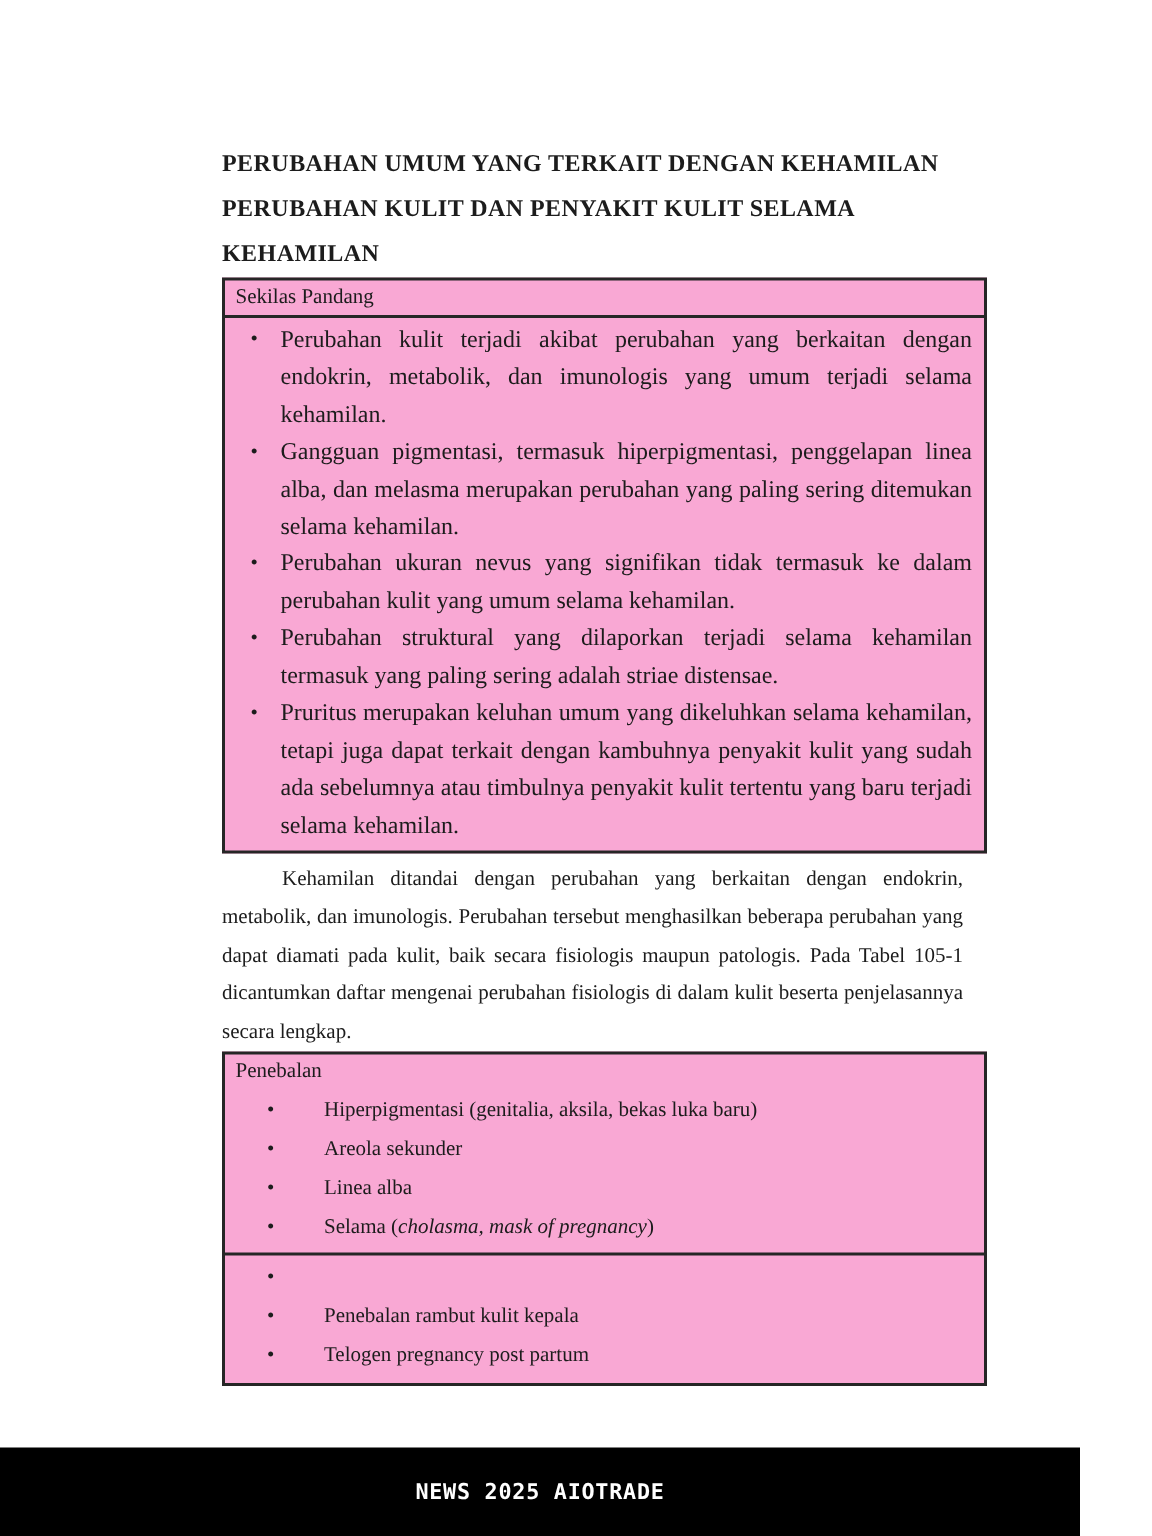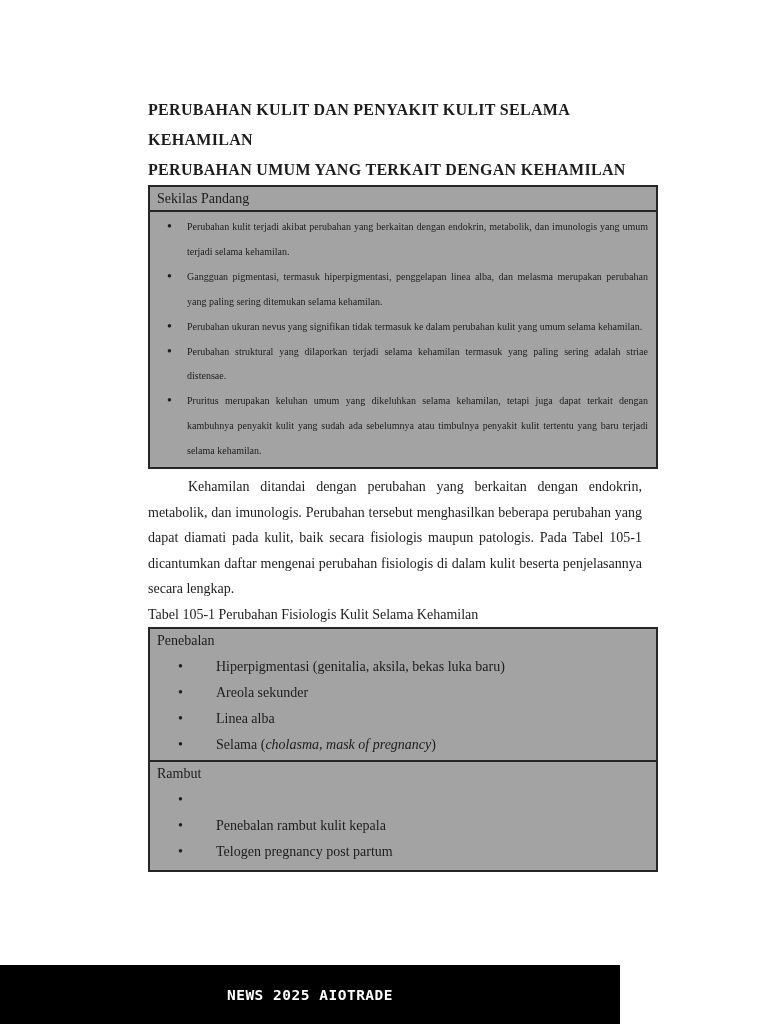--- a/index.html
+++ b/index.html
@@ -5,58 +5,58 @@
   html,body { margin:0; padding:0; background:#ffffff; }
   .page {
     position:relative; width:768px; height:1024px; background:#ffffff;
     font-family:"Liberation Serif","DejaVu Serif",serif; color:#1c1c1c;
     overflow:hidden;
   }
   .content { position:absolute; left:148px; top:0; width:510px; }
 
   .title { margin:95px 0 0 0; font-size:16px; font-weight:bold; line-height:30px; letter-spacing:0.3px; }
 
-  .box { border:2px solid #262626; box-sizing:border-box; background:#a3a3a3; }
+  .box { border:2px solid #262626; box-sizing:border-box; background:#f9a8d4; }
   .box-header { font-size:14px; line-height:21px; padding:1px 6px 1px 7px; }
   .box1 .box-header { border-bottom:2px solid #262626; }
 
   .box1-body { padding:3px 8px 3px 0; }
   .bullet { display:flex; }
   .bullet .dot { flex:none; width:20px; padding-left:17px; font-size:14px; line-height:24.9px; }
-  .bullet .btext { flex:1; font-size:10px; line-height:24.9px; text-align:justify; }
+  .bullet .btext { flex:1; font-size:16px; line-height:24.9px; text-align:justify; }
 
   .para { margin:5px 16px 0 0; font-size:14px; line-height:25.5px; text-align:justify; text-indent:40px; }
   .caption { font-size:14px; line-height:25px; }
 
   .box2 .section-body { padding:2px 8px 2px 0; }
   .box2 .item { display:flex; }
   .box2 .item .dot { flex:none; width:22px; padding-left:28px; font-size:14px; line-height:26.1px; }
   .box2 .item .itext { flex:1; font-size:14px; line-height:26.1px;margin-left:16px; }
   .box2 .section-rambut { border-top:2px solid #262626; }
   .box2 .section-rambut .section-body { padding-bottom:5px; }
   .itext i { }
 
   .footer-bar {
-    position:absolute; left:0; bottom:0; width:620px; height:59px; background:#000000;
+    position:absolute; left:0; bottom:0; width:720px; height:59px; background:#000000;
     display:flex; align-items:center; justify-content:center;
   }
   .footer-bar span {
     color:#ffffff; font-family:"DejaVu Sans Mono",monospace; font-weight:bold;
     font-size:14.5px; letter-spacing:0.5px;
   }
 </style>
 </head>
 <body>
 
 <div class="page">
   <div class="content">
 
     <h1 class="title">
+      <div>PERUBAHAN UMUM YANG TERKAIT DENGAN KEHAMILAN</div>
       <div>PERUBAHAN KULIT DAN PENYAKIT KULIT SELAMA KEHAMILAN</div>
-      <div>PERUBAHAN UMUM YANG TERKAIT DENGAN KEHAMILAN</div>
     </h1>
 
     <div class="box box1">
       <div class="box-header">Sekilas Pandang</div>
       <div class="box1-body">
         <div class="bullet">
           <span class="dot">•</span>
           <div class="btext">Perubahan kulit terjadi akibat perubahan yang berkaitan dengan endokrin, metabolik, dan imunologis yang umum terjadi selama kehamilan.</div>
         </div>
         <div class="bullet">
@@ -73,21 +73,20 @@
         </div>
         <div class="bullet">
           <span class="dot">•</span>
           <div class="btext">Pruritus merupakan keluhan umum yang dikeluhkan selama kehamilan, tetapi juga dapat terkait dengan kambuhnya penyakit kulit yang sudah ada sebelumnya atau timbulnya penyakit kulit tertentu yang baru terjadi selama kehamilan.</div>
         </div>
       </div>
     </div>
 
     <p class="para">Kehamilan ditandai dengan perubahan yang berkaitan dengan endokrin, metabolik, dan imunologis. Perubahan tersebut menghasilkan beberapa perubahan yang dapat diamati pada kulit, baik secara fisiologis maupun patologis. Pada Tabel 105-1 dicantumkan daftar mengenai perubahan fisiologis di dalam kulit beserta penjelasannya secara lengkap.</p>
 
-    <div class="caption">Tabel 105-1 Perubahan Fisiologis Kulit Selama Kehamilan</div>
 
     <div class="box box2">
 
       <div class="section section-pigmentasi">
         <div class="box-header">Penebalan</div>
         <div class="section-body">
           <div class="item">
             <span class="dot">•</span>
             <div class="itext">Hiperpigmentasi (genitalia, aksila, bekas luka baru)</div>
           </div>
@@ -100,21 +99,20 @@
             <div class="itext">Linea alba</div>
           </div>
           <div class="item">
             <span class="dot">•</span>
             <div class="itext"><span>Selama (</span><i>cholasma, mask of pregnancy</i><span>)</span></div>
           </div>
         </div>
       </div>
 
       <div class="section section-rambut">
-        <div class="box-header">Rambut</div>
         <div class="section-body">
           <div class="item">
             <span class="dot">•</span>
           </div>
           <div class="item">
             <span class="dot">•</span>
             <div class="itext">Penebalan rambut kulit kepala</div>
           </div>
           <div class="item">
             <span class="dot">•</span>

